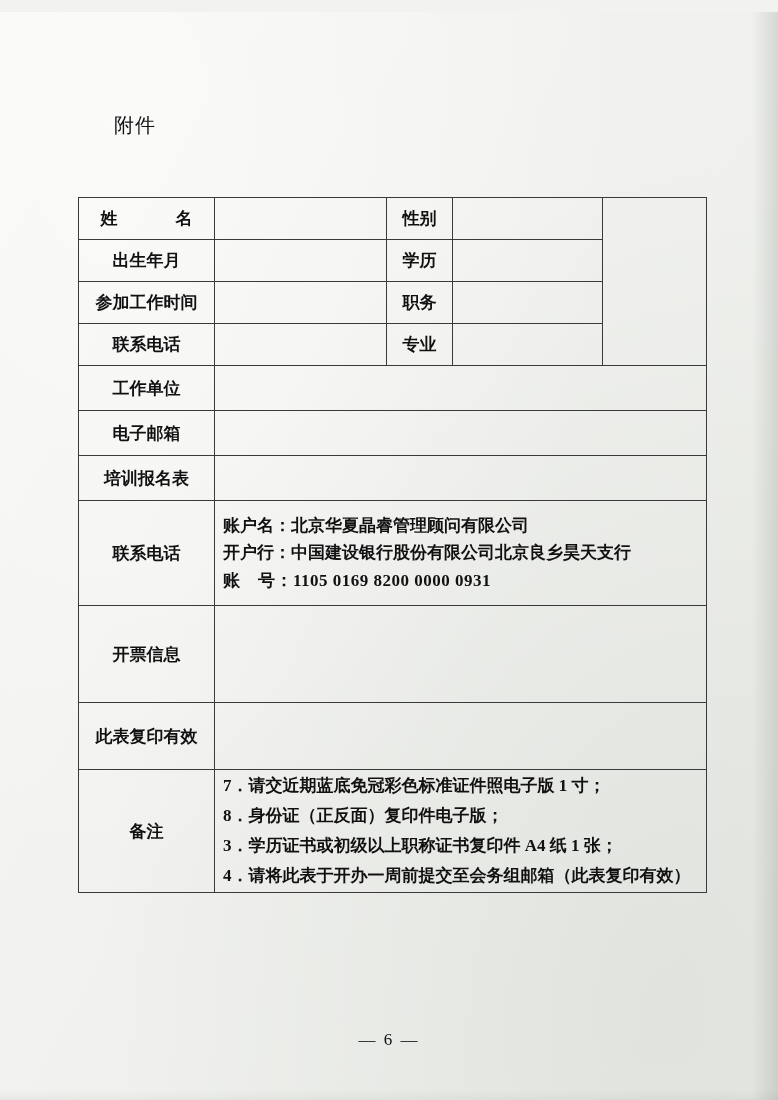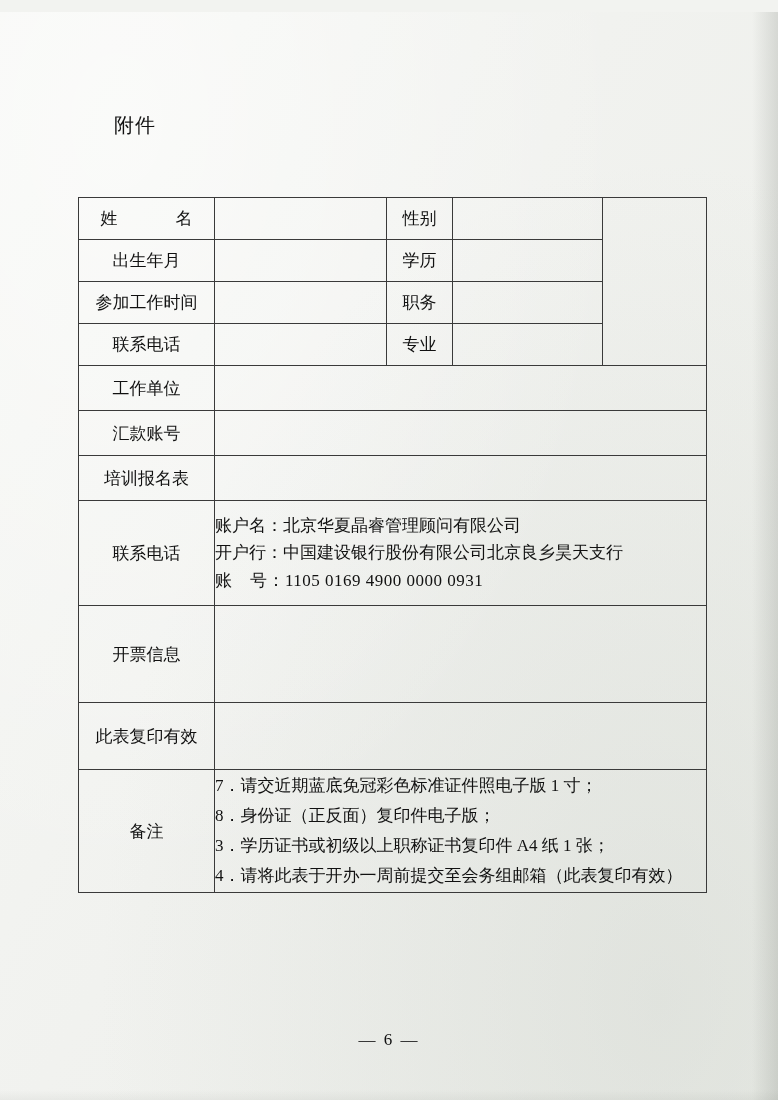--- a/index.html
+++ b/index.html
@@ -61,23 +61,24 @@
     left: 78px;
     top: 185px;
     width: 628px;
     border-collapse: collapse;
     table-layout: fixed;
     background: transparent;
   }
   table.form td {
     border: 1px solid #3a3a3a;
     font-size: 17px;
-    padding: 0 0;
+    padding: 0 8px;
     vertical-align: middle;
     background: transparent;
+    font-weight: bold;
   }
   td.lab {
     text-align: center;
     white-space: nowrap;
   }
   td.lab.wide-space {
     letter-spacing: 8px;
     text-indent: 8px;
   }
   td.val {
@@ -167,34 +168,34 @@
           <td class="val"></td>
           <td class="lab">专业</td>
           <td class="val"></td>
         </tr>
 
         <tr class="h-row2">
           <td class="lab">工作单位</td>
           <td class="val" colspan="4"></td>
         </tr>
         <tr class="h-row2">
-          <td class="lab">汇款账号</td>
+          <td class="lab">电子邮箱</td>
           <td class="val" colspan="4"></td>
         </tr>
         <tr class="h-row2">
           <td class="lab">培训报名表</td>
           <td class="val" colspan="4"></td>
         </tr>
 
         <tr>
           <td class="lab" style="height:104px">联系电话</td>
           <td class="remit-cell" colspan="4">
             <div>账户名：北京华夏晶睿管理顾问有限公司</div>
             <div>开户行：中国建设银行股份有限公司北京良乡昊天支行</div>
-            <div class="remit-num">账　号：1105 0169 4900 0000 0931</div>
+            <div class="remit-num">账　号：1105 0169 8200 0000 0931</div>
           </td>
         </tr>
 
         <tr>
           <td class="lab" style="height:96px">开票信息</td>
           <td class="val" colspan="4"></td>
         </tr>
 
         <tr>
           <td class="lab" style="height:66px">此表复印有效</td>

